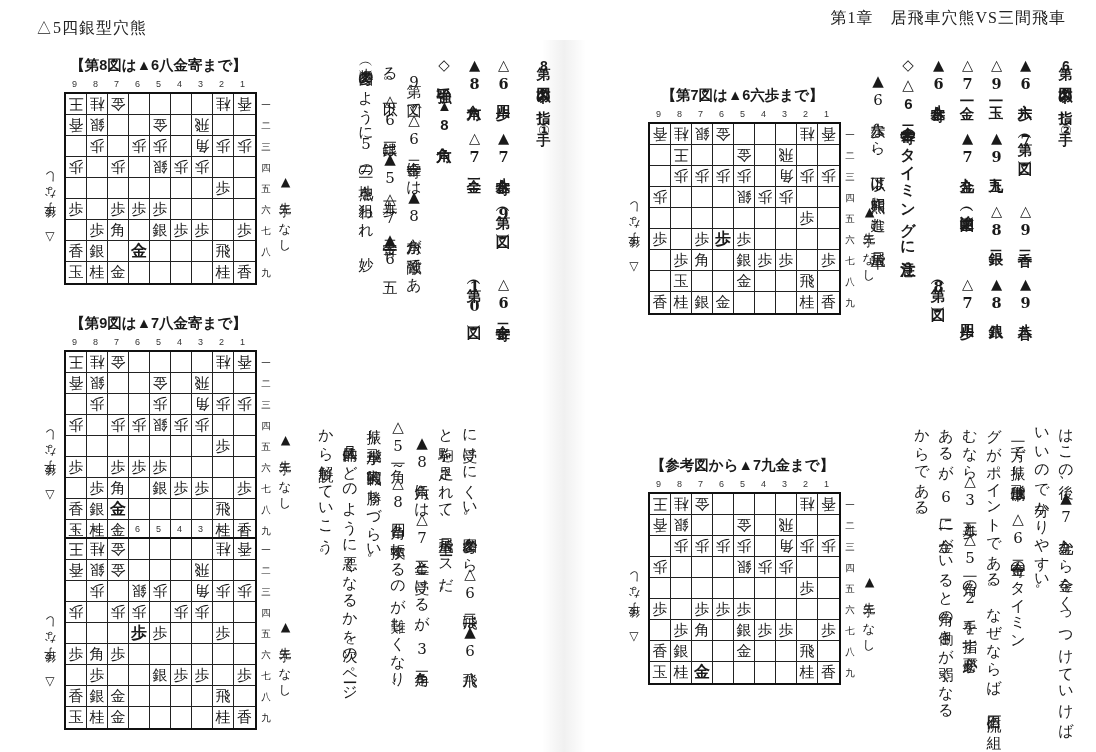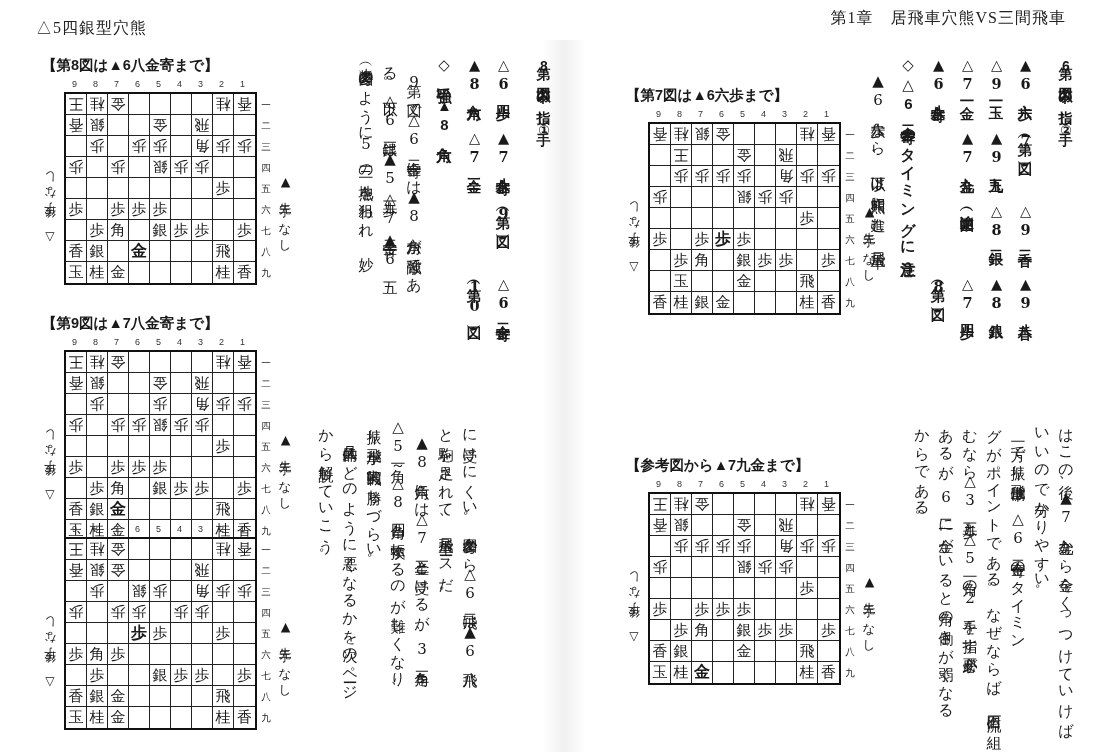--- a/index.html
+++ b/index.html
@@ -7,21 +7,21 @@
     width:1096px;height:752px;position:relative;background:#ffffff;color:#1a1a1a;
     font-family:"DejaVu Serif","Liberation Serif",serif;overflow:hidden;
   }
   .rhead{position:absolute;font-family:Liberation Serif, serif;
     font-size:16px;letter-spacing:1px;color:#222;}
   .gutter{position:absolute;top:40px;bottom:0;left:542px;width:44px;
     background:linear-gradient(90deg,rgba(0,0,0,0) 0%,rgba(0,0,0,0.06) 50%,rgba(0,0,0,0) 100%);}
 
   
   .fig{position:absolute;}
-  .caption{width:233px;font-family:"Liberation Sans","DejaVu Sans",sans-serif;
+  .caption{width:233px;text-align:center;font-family:"Liberation Sans","DejaVu Sans",sans-serif;
     font-weight:bold;font-size:14.5px;white-space:nowrap;margin-bottom:4px;}
   .board{position:relative;width:252px;height:215px;}
   .files{position:absolute;left:22px;top:0;display:flex;width:189px;}
   .files span{width:21px;text-align:center;font-size:9px;color:#333;
     font-family:"Liberation Sans","DejaVu Sans",sans-serif;}
   .grid{position:absolute;left:22px;top:13px;display:grid;
     grid-template-columns:repeat(9,21px);grid-auto-rows:21px;
     border:2px solid #111;background:#fff;}
   .cell{box-sizing:border-box;width:21px;height:21px;border-right:1px solid #222;border-bottom:1px solid #222;position:relative;}
   .cell:nth-child(9n){border-right:none;}

